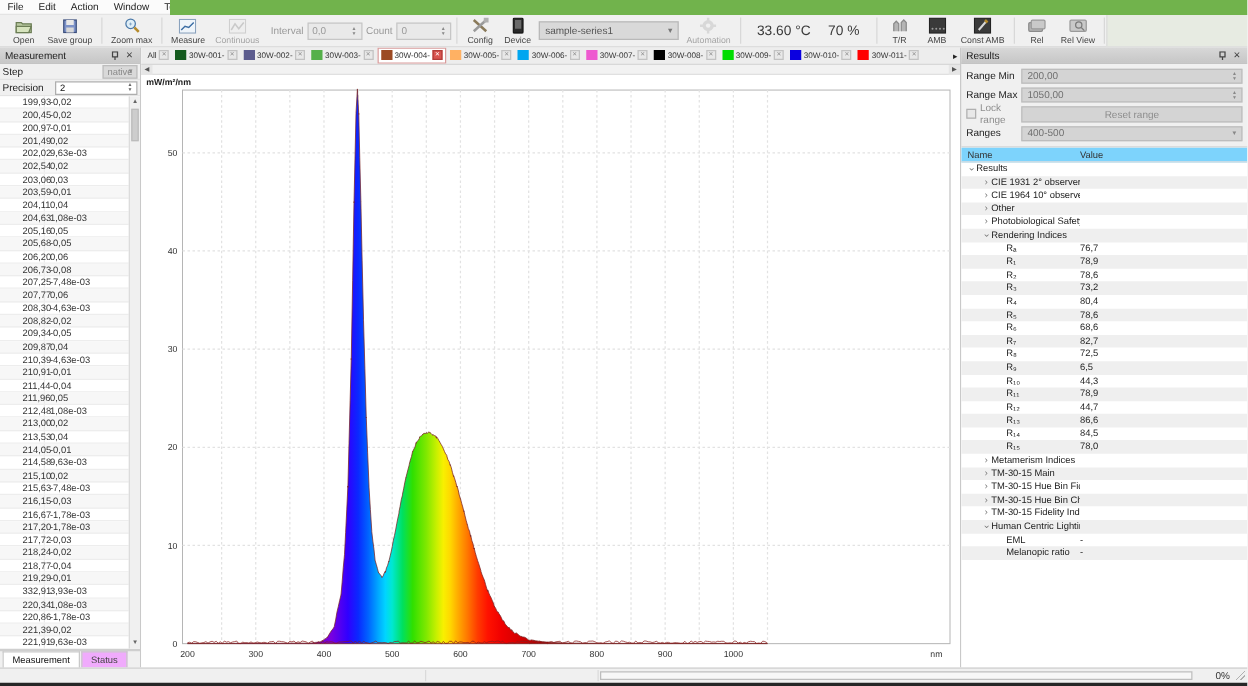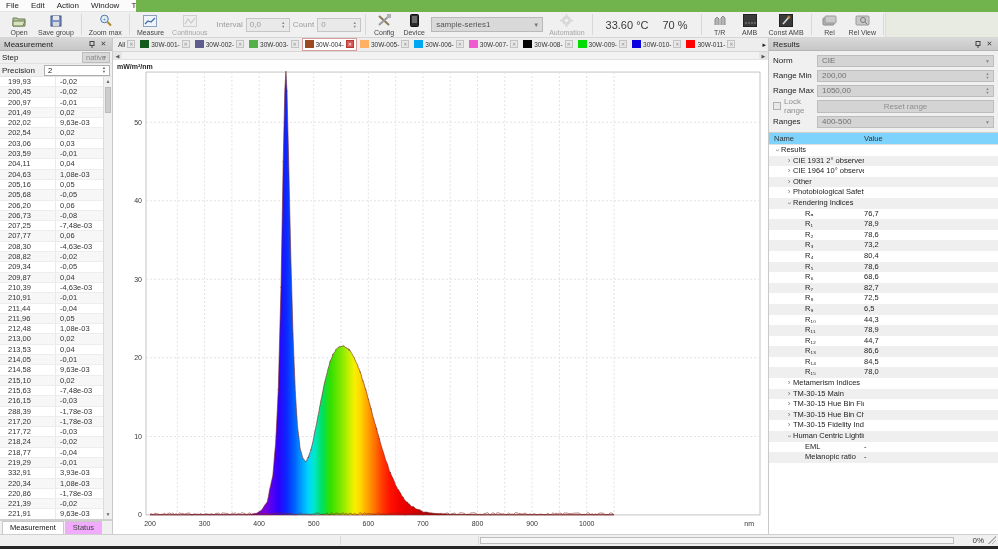--- a/index.html
+++ b/index.html
@@ -40,21 +40,21 @@
   .form-row-l{height:13px;display:flex;align-items:center;padding:0 2px;gap:2px;border-bottom:1px solid #e3e3e3;}
   .form-row-l .flabel{width:40px;font-size:8px;color:#222;}
   .mini-combo{flex:1;height:11px;background:#d9d9d9;border:1px solid #bdbdbd;color:#8a8a8a;font-size:7.5px;display:flex;align-items:center;padding:0 3px;position:relative;margin-left:46px;}
   .mini-combo .dd{position:absolute;right:2px;font-size:5px;color:#888;}
   .mini-spin{flex:1;height:11px;background:#fff;border:1px solid #aeaeae;color:#111;font-size:7.5px;display:flex;align-items:center;padding:0 3px;position:relative;}
   .mini-spin .arrows{position:absolute;right:1px;top:0;bottom:0;width:8px;display:flex;flex-direction:column;justify-content:center;color:#666;font-size:4px;line-height:4px;text-align:center;}
   .mtable{flex:1;position:relative;overflow:hidden;background:#fff;border-bottom:1px solid #cfcfcf;}
   .mrows{position:absolute;left:0;top:0;right:9px;bottom:0;}
   .mrow{height:10.3px;display:flex;font-size:7.5px;line-height:10.3px;border-bottom:1px solid #ededed;}
   .mrow:nth-child(even){background:#f7f7f7;}
-  .mrow .c1{width:56px;padding-left:8px;border-right:1px solid #eaeaea;}
+  .mrow .c1{width:36px;padding-left:18px;border-right:1px solid #eaeaea;}
   .mrow .c2{flex:1;padding-left:4px;}
   .vscroll{position:absolute;right:0;top:0;bottom:0;width:9px;background:#f0f0f0;border-left:1px solid #dcdcdc;}
   .vscroll .sar{height:9px;text-align:center;font-size:5px;color:#666;line-height:9px;}
   .vscroll .sdown{position:absolute;bottom:0;left:0;right:0;}
   .vscroll .thumb{position:absolute;left:1px;right:1px;top:10px;height:26px;background:#cdcdcd;border:1px solid #bcbcbc;}
   .tabbar{height:14px;background:#f0f0f0;display:flex;align-items:flex-end;padding-left:2px;border-top:1px solid #cfcfcf;}
   .tab{height:13px;line-height:12px;padding:0 7px;font-size:7.5px;color:#444;border:1px solid #c9c9c9;border-bottom:none;background:#f0abfc;margin-right:1px;}
   .tab.active{background:#fff;color:#111;height:14px;margin-bottom:-1px;}
 
   
@@ -459,21 +459,21 @@
             </div>
             <div class="mrow">
               <span class="c1">215,63</span>
               <span class="c2">-7,48e-03</span>
             </div>
             <div class="mrow">
               <span class="c1">216,15</span>
               <span class="c2">-0,03</span>
             </div>
             <div class="mrow">
-              <span class="c1">288,39</span>
+              <span class="c1">216,67</span>
               <span class="c2">-1,78e-03</span>
             </div>
             <div class="mrow">
               <span class="c1">217,20</span>
               <span class="c2">-1,78e-03</span>
             </div>
             <div class="mrow">
               <span class="c1">217,72</span>
               <span class="c2">-0,03</span>
             </div>
@@ -673,27 +673,20 @@
         <span class="hdr-ic">
           <svg width="7" height="7">
               <rect x="1" y="0.5" width="4" height="4" fill="none" stroke="#444"></rect>
               <line x1="3" y1="4.5" x2="3" y2="7" stroke="#444"></line>
             </svg>
         </span>
         <span class="hdr-ic">✕</span>
       </div>
       <div class="rform">
         <div class="form-row-r">
-          <span class="flabel">Norm</span>
-          <div class="rfield">
-            <span>CIE</span>
-            <span class="dd">▼</span>
-          </div>
-        </div>
-        <div class="form-row-r">
           <span class="flabel">Range Min</span>
           <div class="rfield">
             <span>200,00</span>
             <span class="arrows">
                 <span>▲</span>
                 <span>▼</span>
               </span>
           </div>
         </div>
         <div class="form-row-r">

